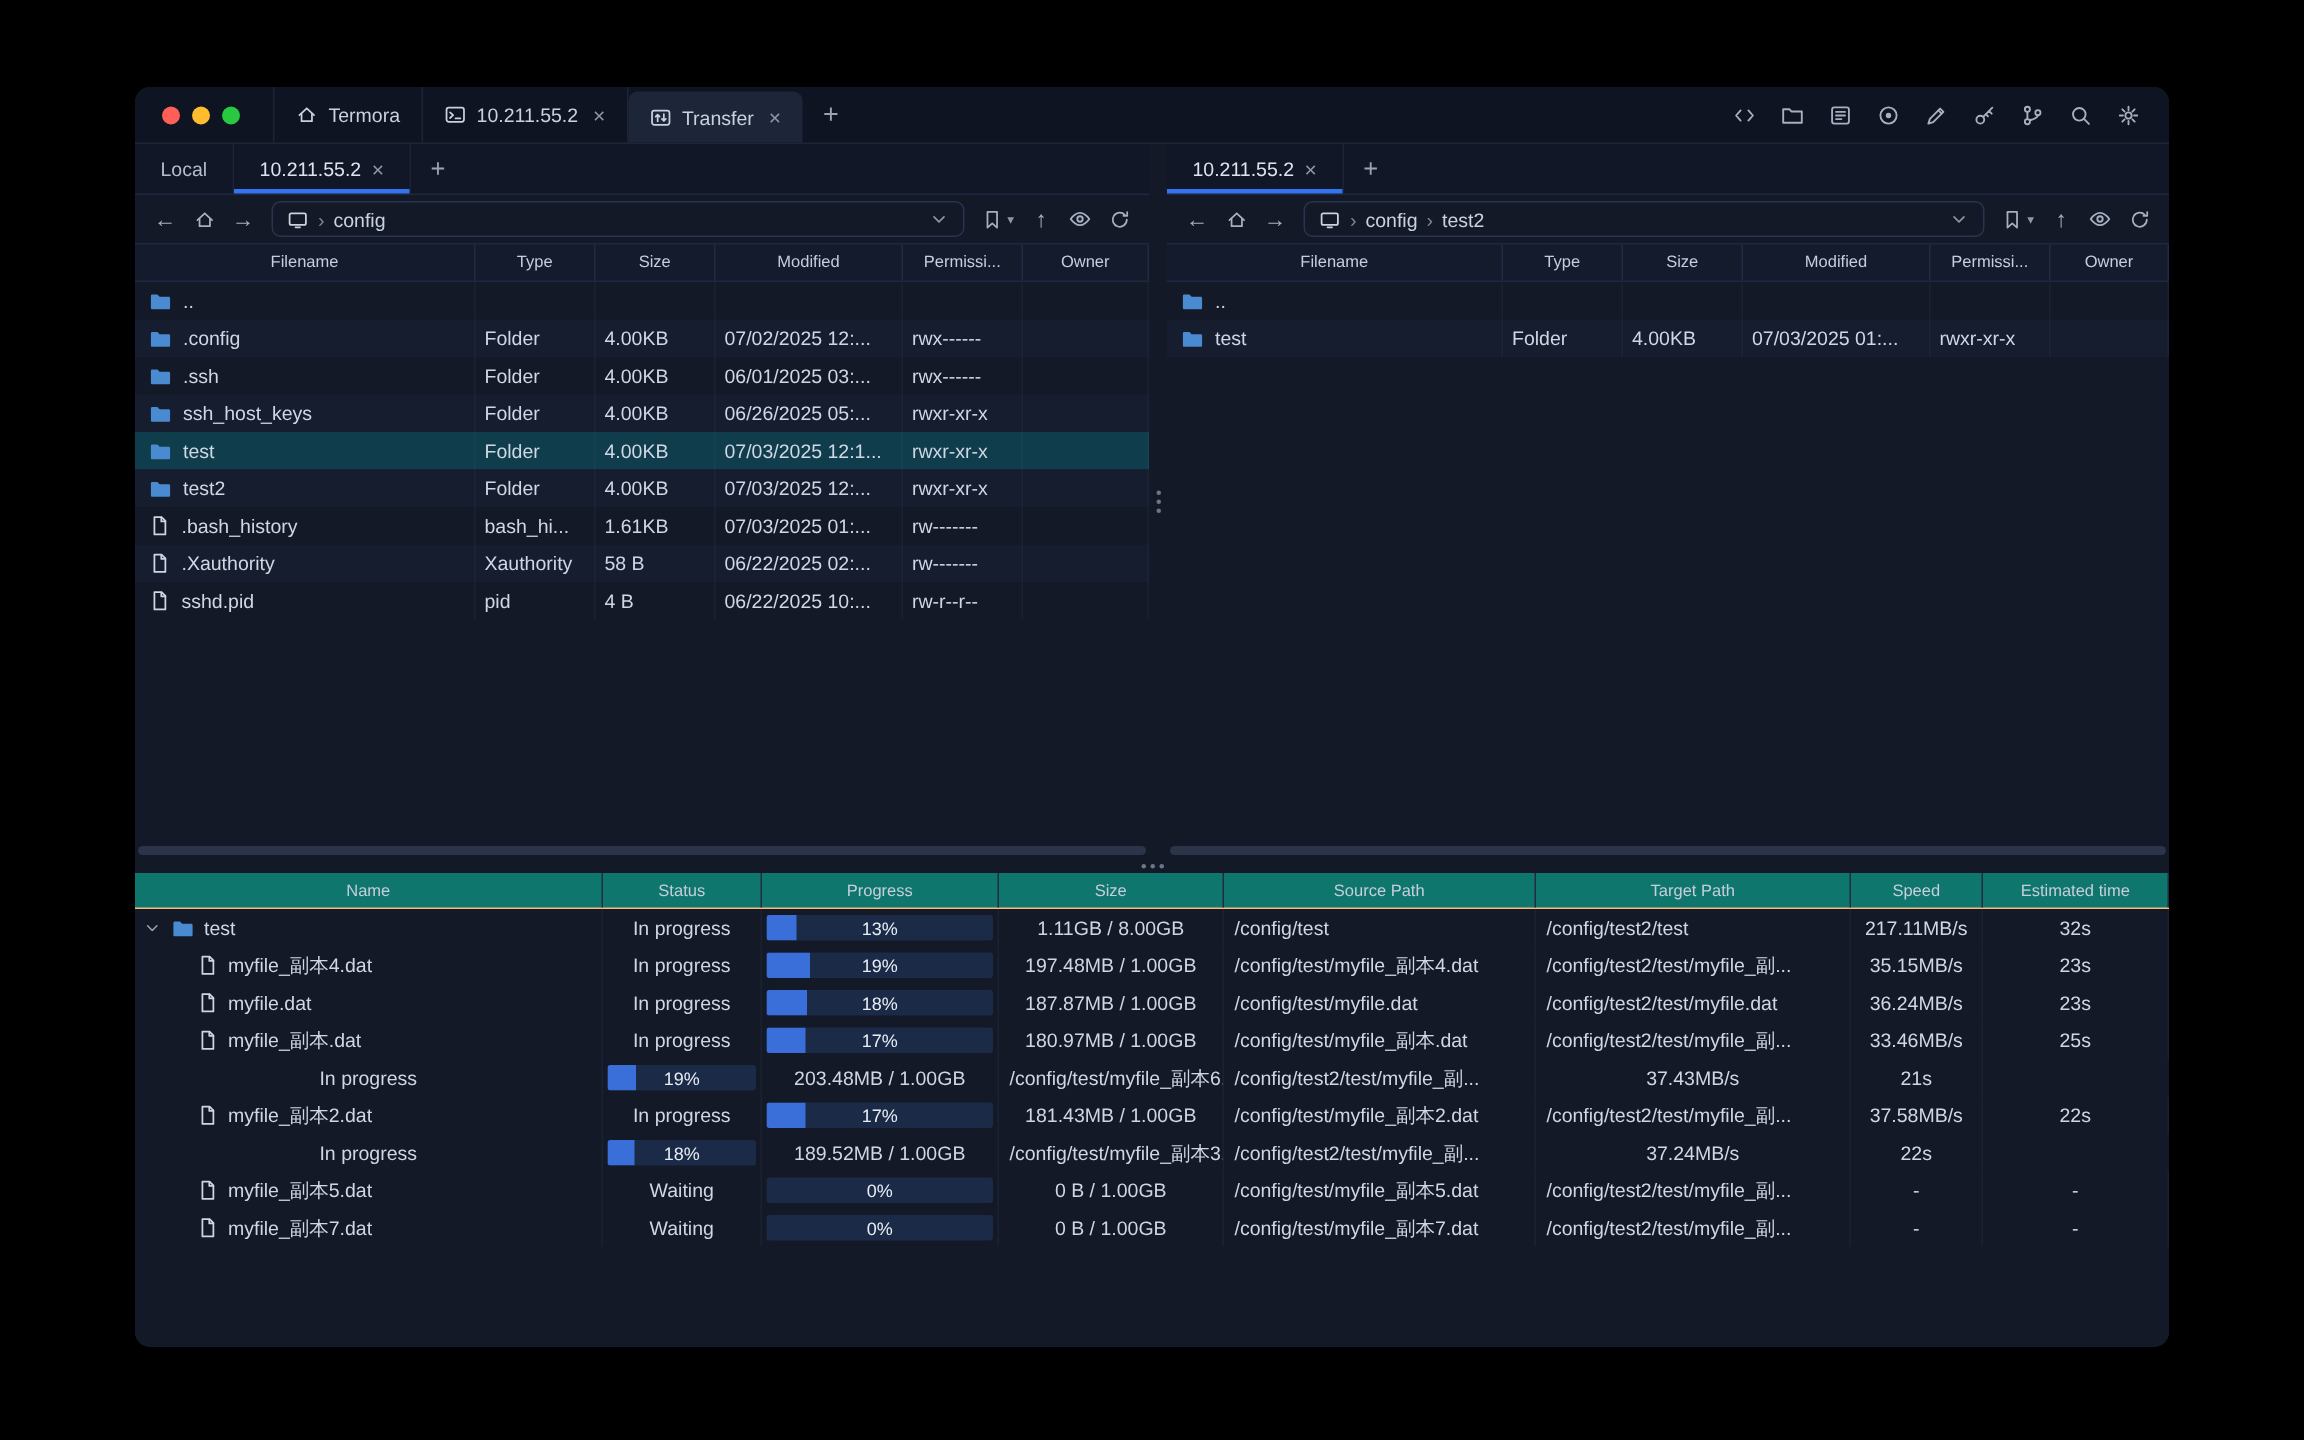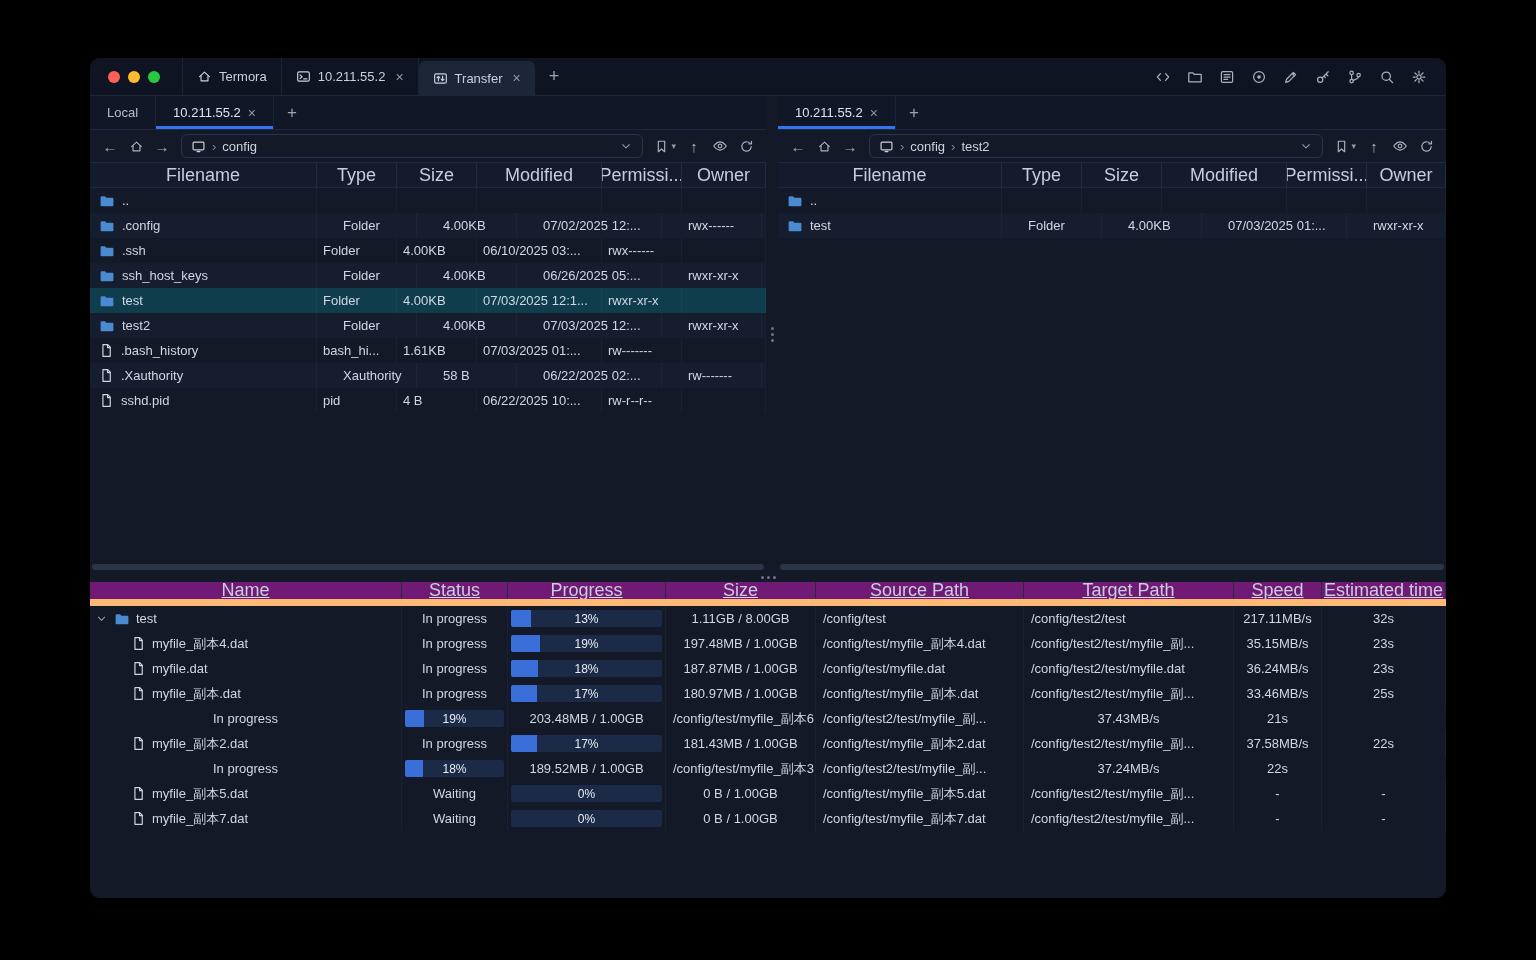--- a/index.html
+++ b/index.html
@@ -49,37 +49,37 @@
   .crumb .csep{color:#7d879b;font-size:13px;}
   .crumb .endchev{margin-left:auto;color:#8d97a9;}
   .bkm{display:flex;align-items:center;gap:2px;color:#a7b0c2;padding:0 4px;}
   .caret{font-size:9px;color:#8d97a9;}
 
   .gridL{display:grid;grid-template-columns:227px 80px 80px 125px 80px minmax(0,1fr);}
   .gridR{display:grid;grid-template-columns:224px 80px 80px 125px 80px minmax(0,1fr);}
   .gridT{display:grid;grid-template-columns:312px 106px 158px 150px 208px 210px 88px minmax(0,1fr);}
 
   .fhead{flex:0 0 26px;height:26px;border-top:1px solid #1f2840;border-bottom:1px solid #1f2840;background:#141b2d;}
-  .hc{display:flex;align-items:center;justify-content:center;color:#c6cedd;border-right:1px solid #222b42;font-size:18px;white-space:nowrap;overflow:hidden;}
+  .hc{display:flex;align-items:center;justify-content:center;color:#c6cedd;border-right:1px solid #222b42;font-size:11px;white-space:nowrap;overflow:hidden;}
   .frows{flex:1;min-height:0;overflow:hidden;}
   .frow{height:25px;}
-  .frow.alt{background:#161d2f;gap:20px;}
+  .frow.alt{background:#161d2f;}
   .frow.sel{background:#0f3d4c;}
   .c{display:flex;align-items:center;padding:0 6px;border-right:1px solid rgba(125,145,185,.07);color:#d0d7e4;white-space:nowrap;overflow:hidden;}
   .c.name{gap:7px;padding-left:9px;}
   .fold{color:#4a8ad0;}
   .filei{color:#cfd6e3;}
   .hscroll{flex:0 0 10px;display:flex;align-items:center;padding:0 2px;}
   .hthumb{height:6px;width:100%;background:#2c3449;border-radius:3px;}
 
   .hsplit{flex:0 0 10px;display:flex;align-items:center;justify-content:center;gap:3px;background:#131927;}
 
   
   .transfer{flex:1;display:flex;flex-direction:column;min-height:0;background:#131927;}
-  .thead{flex:0 0 24px;height:24px;border-bottom:7px solid #fdba74;background:#701a75;text-decoration:underline;}
+  .thead{flex:0 0 24px;height:24px;border-bottom:1px solid #fdba74;background:#0f766e;}
   .trows{flex:1;min-height:0;overflow:hidden;}
   .trow{height:25px;}
   .c.center{justify-content:center;padding:0 4px;}
   .c.pathc{padding:0 7px;}
   .c.name.lvl0{gap:6px;padding-left:5px;}
   .c.name.lvl1{gap:6px;padding-left:41px;}
   .chev{color:#9aa3b5;}
   .c.prog{padding:0 3px;}
   .track{position:relative;width:100%;height:17px;background:#1b2a46;border-radius:2px;overflow:hidden;display:flex;align-items:center;justify-content:center;}
   .fillbar{position:absolute;left:0;top:0;bottom:0;background:#3a6fd9;}
@@ -339,21 +339,21 @@
         </div>
         <div class="frow gridL">
           <div class="c name">
               <svg class="icf fold" width="16" height="16">
                 <use href="#i-folderf"></use>
               </svg>
               <span>.ssh</span>
             </div>
           <div class="c">Folder</div>
           <div class="c">4.00KB</div>
-          <div class="c">06/10/2025 03:...</div>
+          <div class="c">06/01/2025 03:...</div>
           <div class="c">rwx------</div>
           <div class="c"></div>
         </div>
         <div class="frow gridL alt">
           <div class="c name">
               <svg class="icf fold" width="16" height="16">
                 <use href="#i-folderf"></use>
               </svg>
               <span>ssh_host_keys</span>
             </div>

